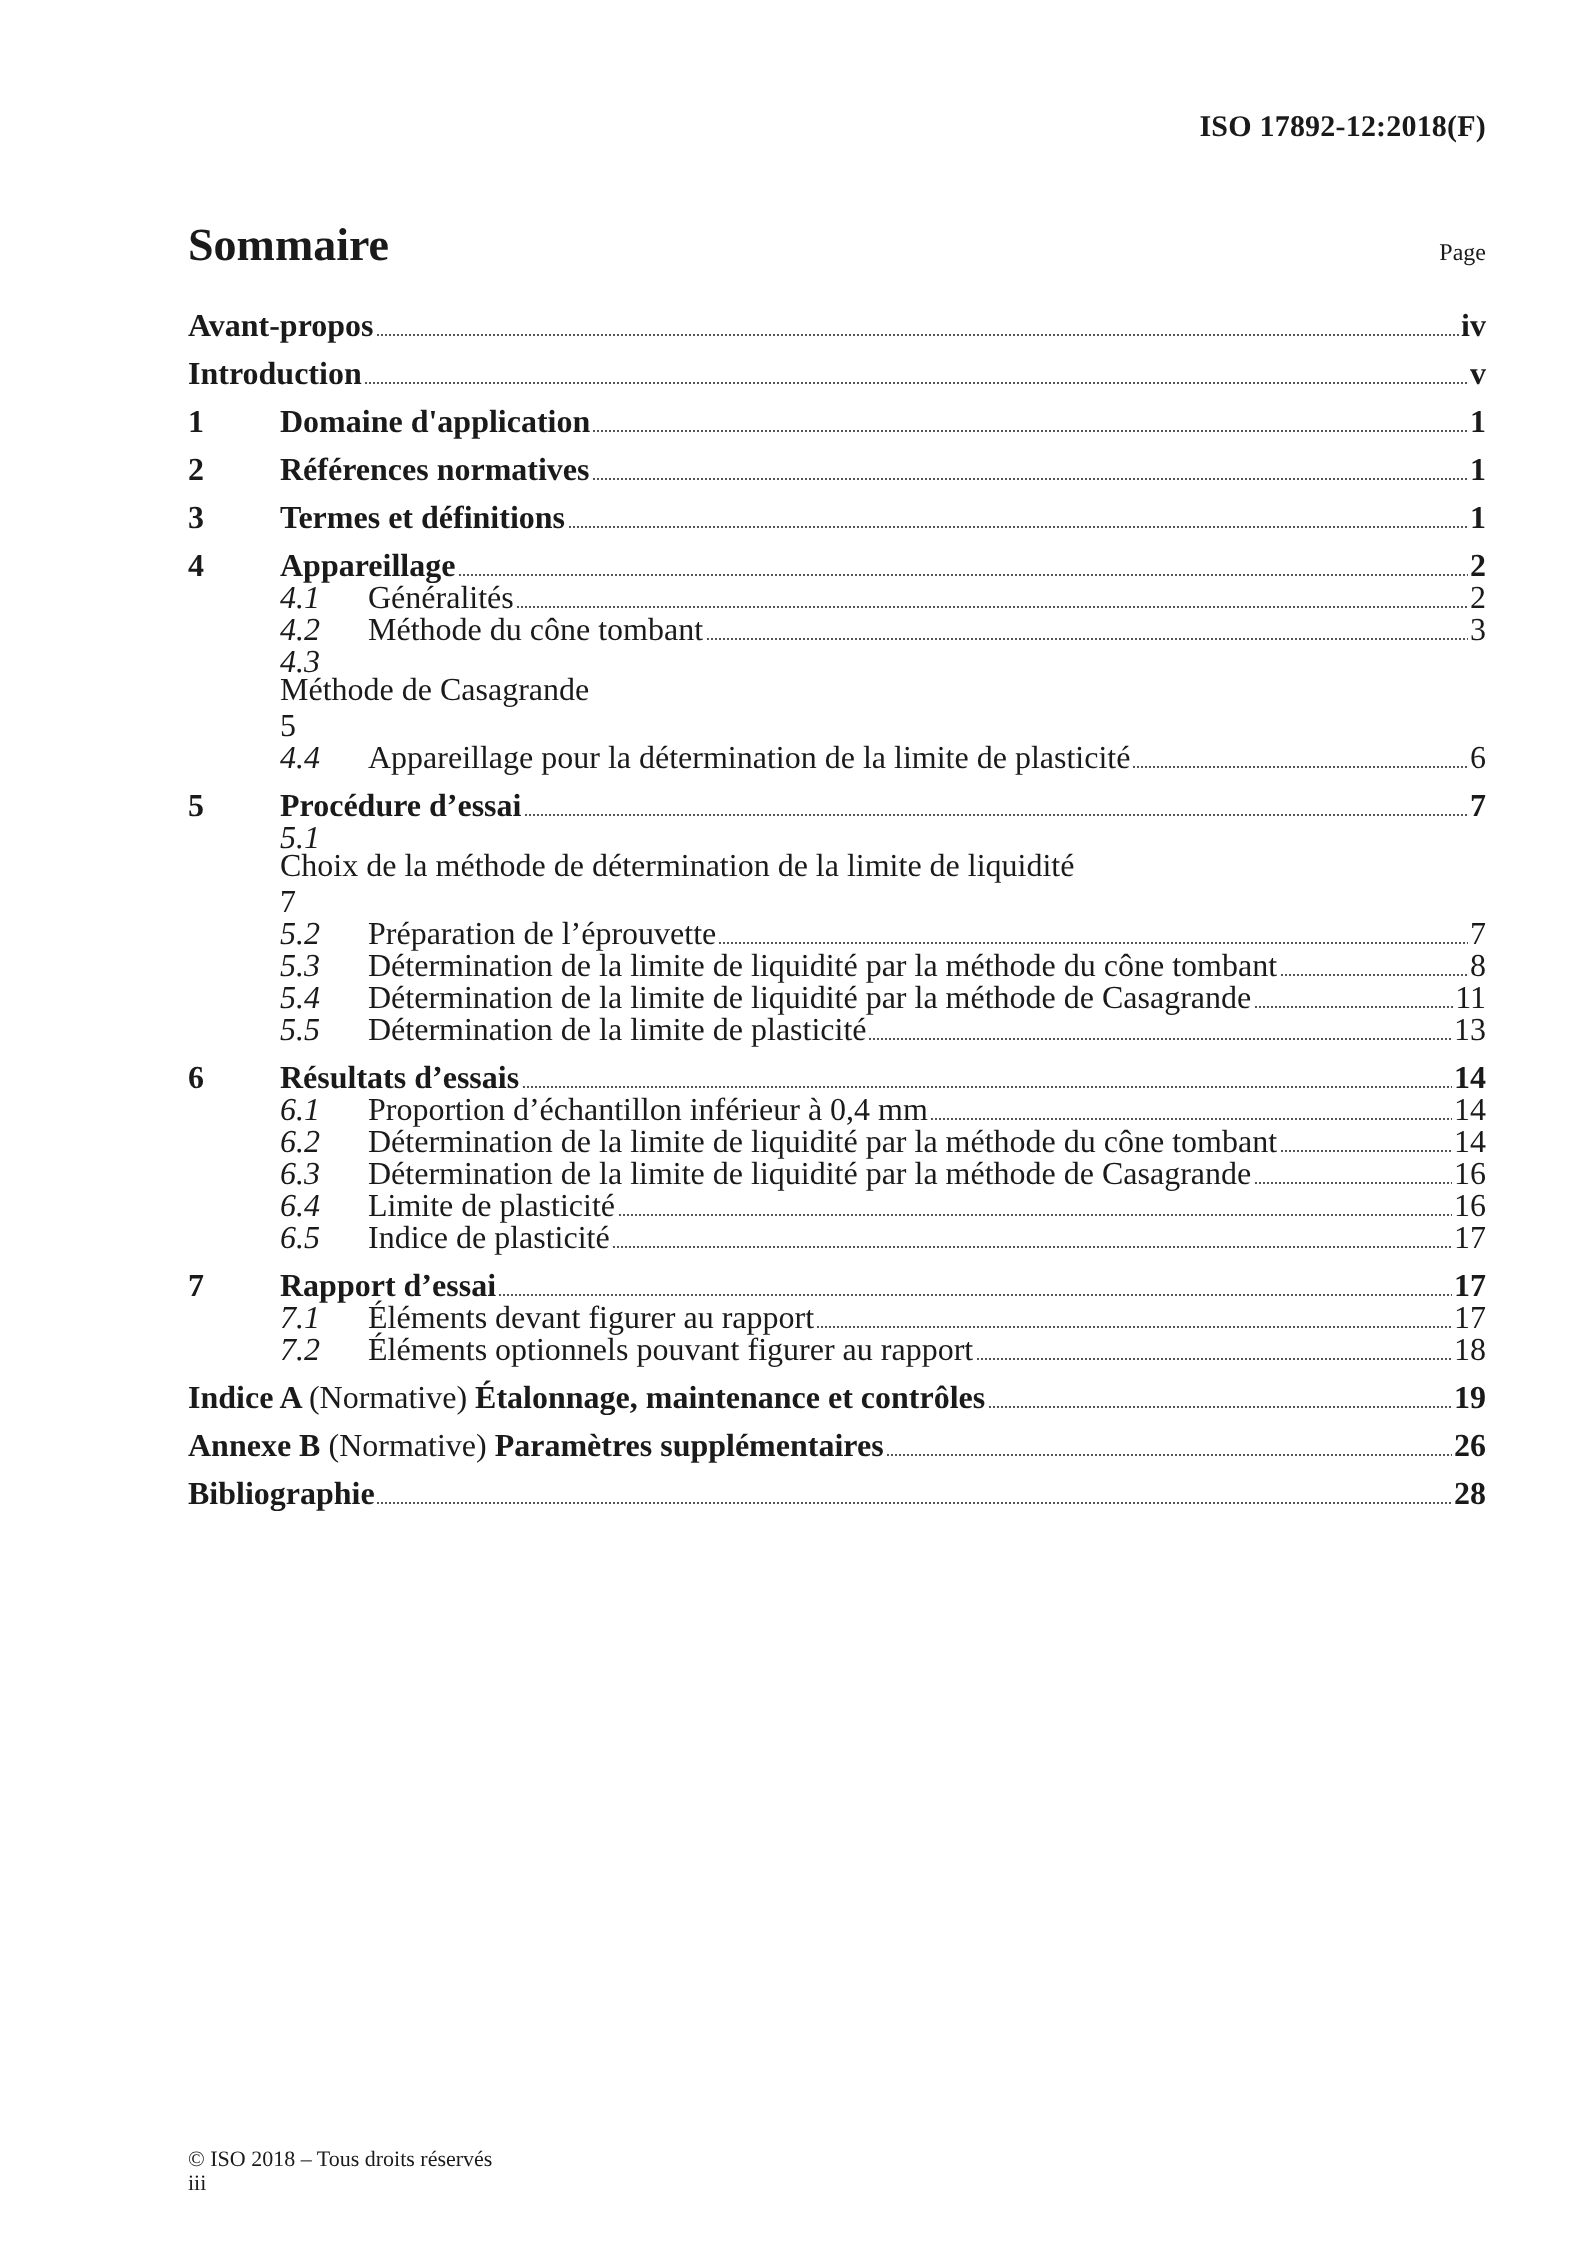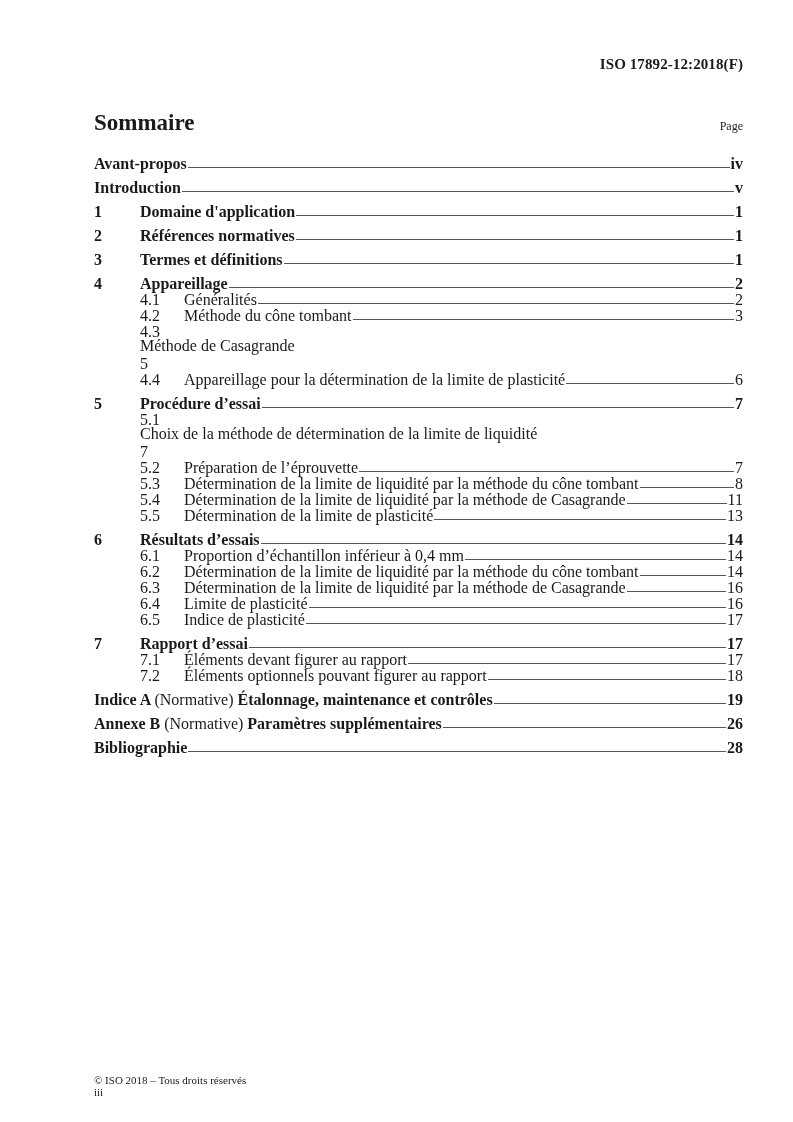--- a/index.html
+++ b/index.html
@@ -19,21 +19,21 @@
   .title { font-size: 23px; font-weight: bold; }
   .page-label { font-size: 12px; }
 
   .toc { position: absolute; left: 94px; right: 50px; top: 157px; font-size: 16px; }
   .row { display: flex; align-items: baseline; line-height: 14px; }
   .row.top { font-weight: bold; }
   .row.gap { margin-top: 10px; }
   .row.first { margin-top: 0; }
   .row.sub { padding-left: 46px; }
   .num { width: 46px; flex: none; }
-  .row.sub .num { width: 44px; }
+  .row.sub .num { width: 44px; font-style: italic; }
   .label { flex: none; white-space: nowrap; }
   .label .normal { font-weight: normal; }
   .leader {
     flex: 1 1 auto; margin: 0 1px; height: 1px; align-self: flex-end; margin-bottom: 3px;
     background-image: radial-gradient(circle, #555 0.5px, transparent 0.6px);
     background-size: 2px 1px; background-repeat: repeat-x;
   }
   .pg { flex: none; text-align: right; }
 
   .footer {

